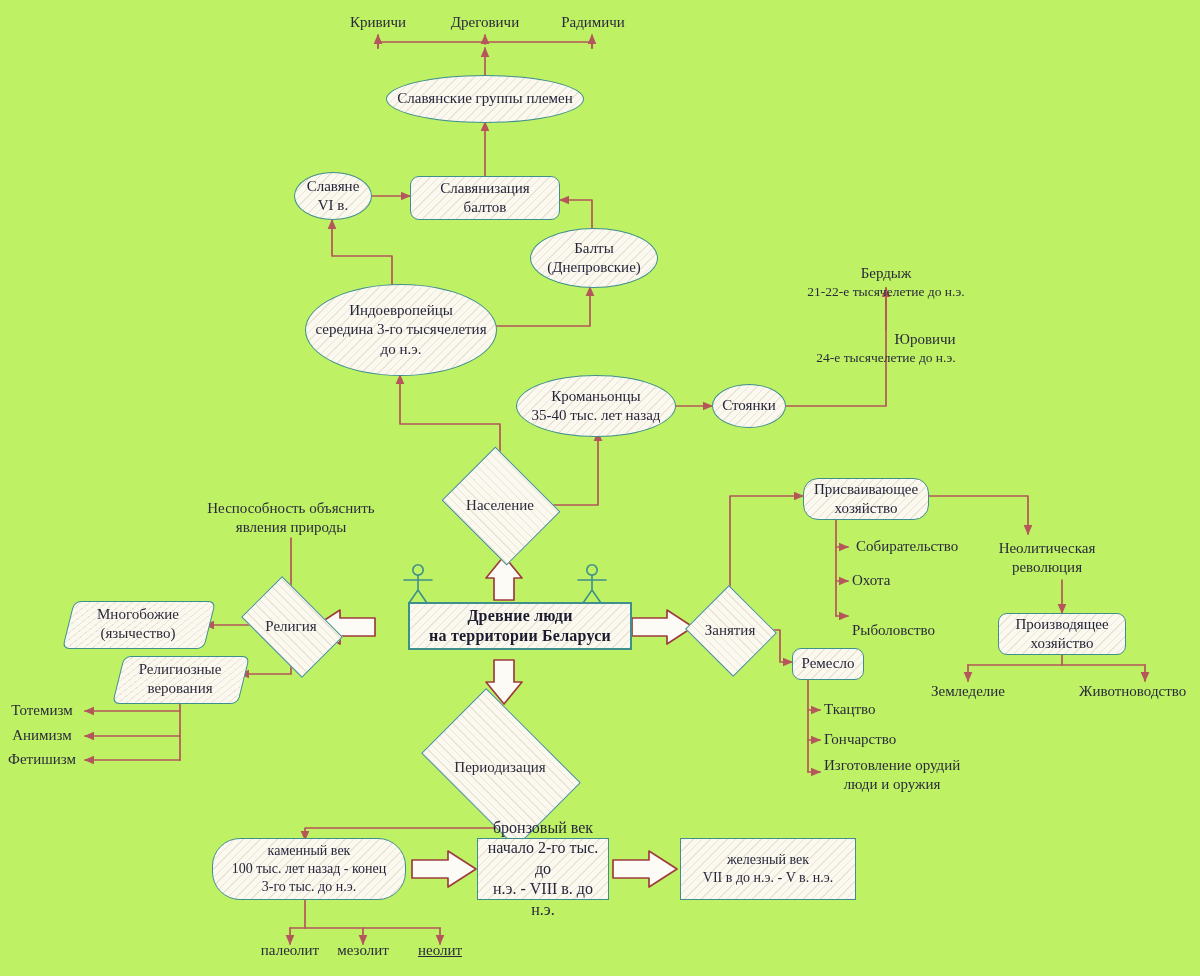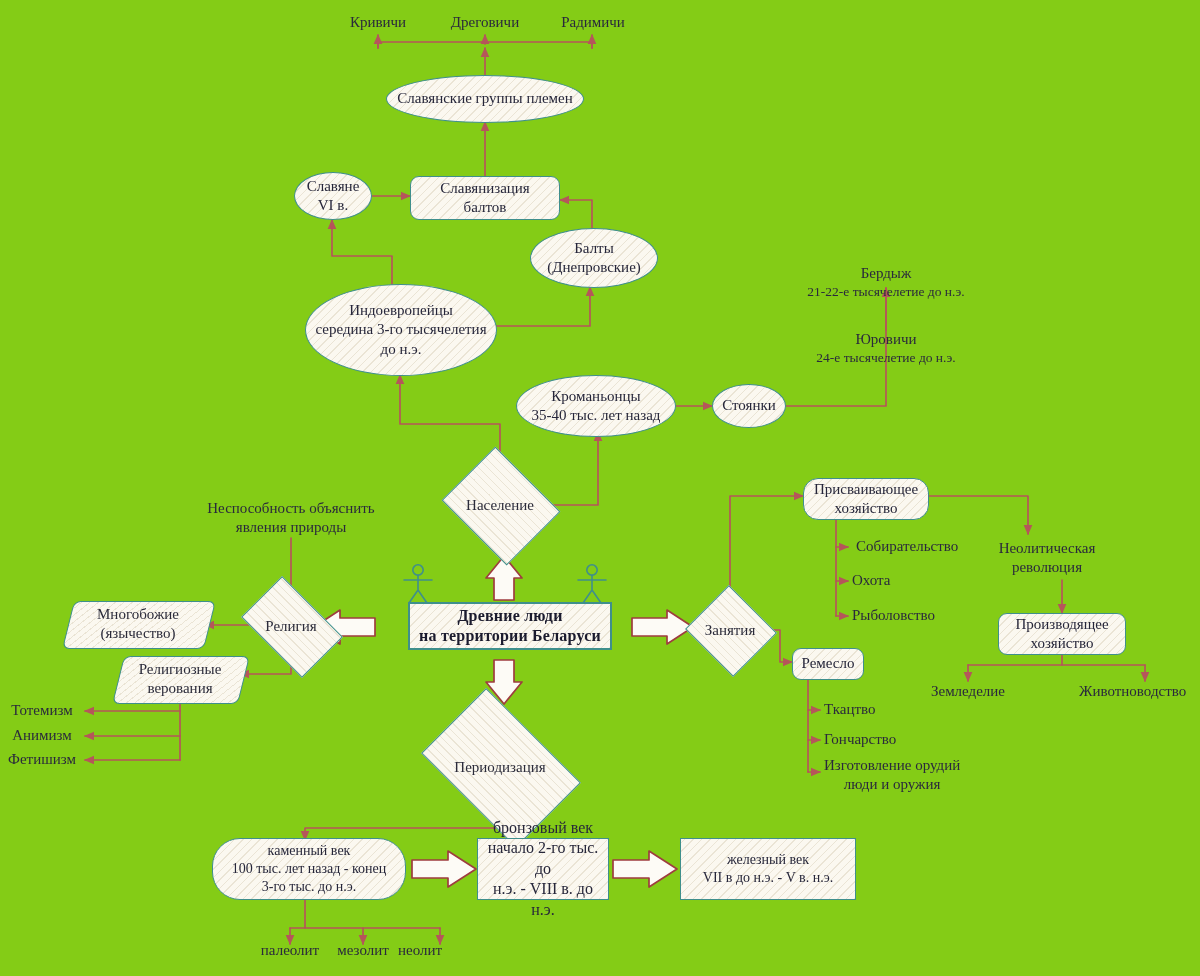--- a/index.html
+++ b/index.html
@@ -5,21 +5,21 @@
 <style>
   html,body{margin:0;padding:0;background:#ffffff;}
   body{
     font-family:"Liberation Serif", serif;
     color:#2b2b3a;
   }
   #canvas{
     position:relative;
     width:1200px;
     height:976px;
-    background:#84cc16;
+    background:#bef264;
     overflow:hidden;
   }
   svg#wires{
     position:absolute;
     left:0; top:0;
     width:1200px; height:976px;
     pointer-events:none;
   }
   .node{
     position:absolute;
@@ -272,33 +272,33 @@
     <span class="nw">Стоянки</span>
   </div>
 
   <div class="node plain wrap" style="left:760px;top:262px;width:252px;height:40px;">
     <div>
       <div>Бердыж</div>
       <div class="small">21-22-е тысячелетие до н.э.</div>
     </div>
   </div>
 
-  <div class="node plain wrap" style="left:760px;top:328px;width:252px;height:40px;">
+  <div class="node plain wrap" style="left:760px;top:328px;width:252px;height:40px;text-align:right;">
     <div>
       <div>Юровичи</div>
       <div class="small">24-е тысячелетие до н.э.</div>
     </div>
   </div>
 
   <div class="diamond-wrap" style="left:455px;top:468px;width:90px;height:74px;">
     <div class="diamond-shape"></div>
     <div class="diamond-label">Население</div>
   </div>
 
-  <div class="node central hatch" style="left:408px;top:602px;width:204px;height:48px;">
+  <div class="node central hatch" style="left:408px;top:602px;width:224px;height:48px;">
     <div>
       <div>Древние люди</div>
       <div class="nw">на территории Беларуси</div>
     </div>
   </div>
 
   <div class="node plain wrap" style="left:186px;top:496px;width:210px;height:44px;">
     <div>
       <div>Неспособность объяснить</div>
       <div>явления природы</div>
@@ -341,21 +341,21 @@
 
   <div class="node rect round hatch" style="left:803px;top:478px;width:126px;height:42px;border-radius:15px;">
     <div>
       <div>Присваивающее</div>
       <div>хозяйство</div>
     </div>
   </div>
 
   <div class="node plain" style="left:856px;top:536px;width:160px;height:22px;justify-content:flex-start;">Собирательство</div>
   <div class="node plain" style="left:852px;top:570px;width:160px;height:22px;justify-content:flex-start;">Охота</div>
-  <div class="node plain" style="left:852px;top:605px;width:160px;height:22px;justify-content:flex-start;">Рыболовство</div>
+  <div class="node plain" style="left:852px;top:620px;width:160px;height:22px;justify-content:flex-start;">Рыболовство</div>
 
   <div class="node plain wrap" style="left:962px;top:536px;width:170px;height:44px;">
     <div>
       <div>Неолитическая</div>
       <div>революция</div>
     </div>
   </div>
 
   <div class="node rect round hatch" style="left:998px;top:613px;width:128px;height:42px;">
     <div>
@@ -403,15 +403,15 @@
 
   <div class="node rect sharp hatch" style="left:680px;top:838px;width:176px;height:62px;font-size:14px;">
     <div>
       <div>железный век</div>
       <div class="nw">VII в до н.э. - V в. н.э.</div>
     </div>
   </div>
 
   <div class="node plain" style="left:250px;top:940px;width:80px;height:22px;">палеолит</div>
   <div class="node plain" style="left:323px;top:940px;width:80px;height:22px;">мезолит</div>
-  <div class="node plain" style="left:380px;top:940px;width:80px;height:22px;">неолит</div>
+  <div class="node plain" style="left:400px;top:940px;width:80px;height:22px;text-decoration:underline;">неолит</div>
 
 </div>
 
 </body></html>

